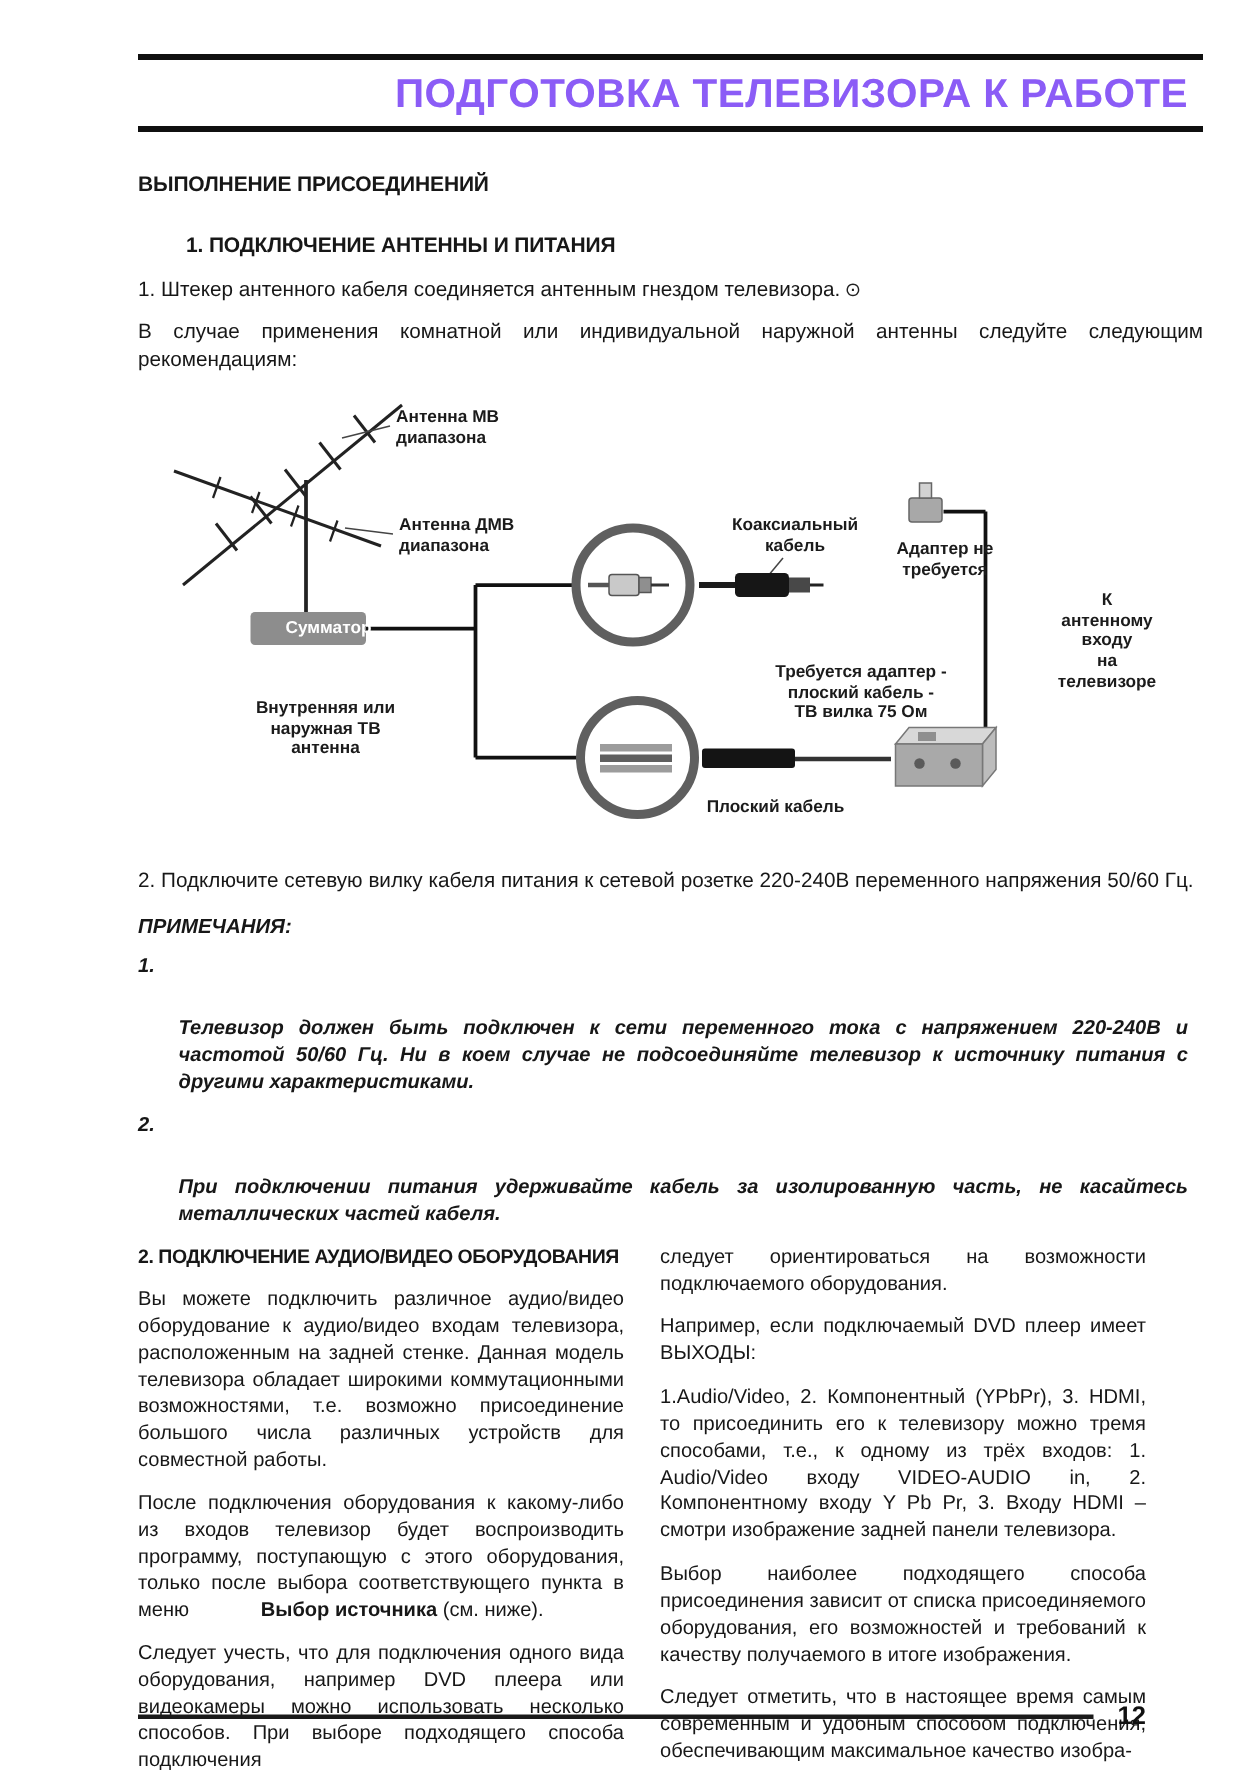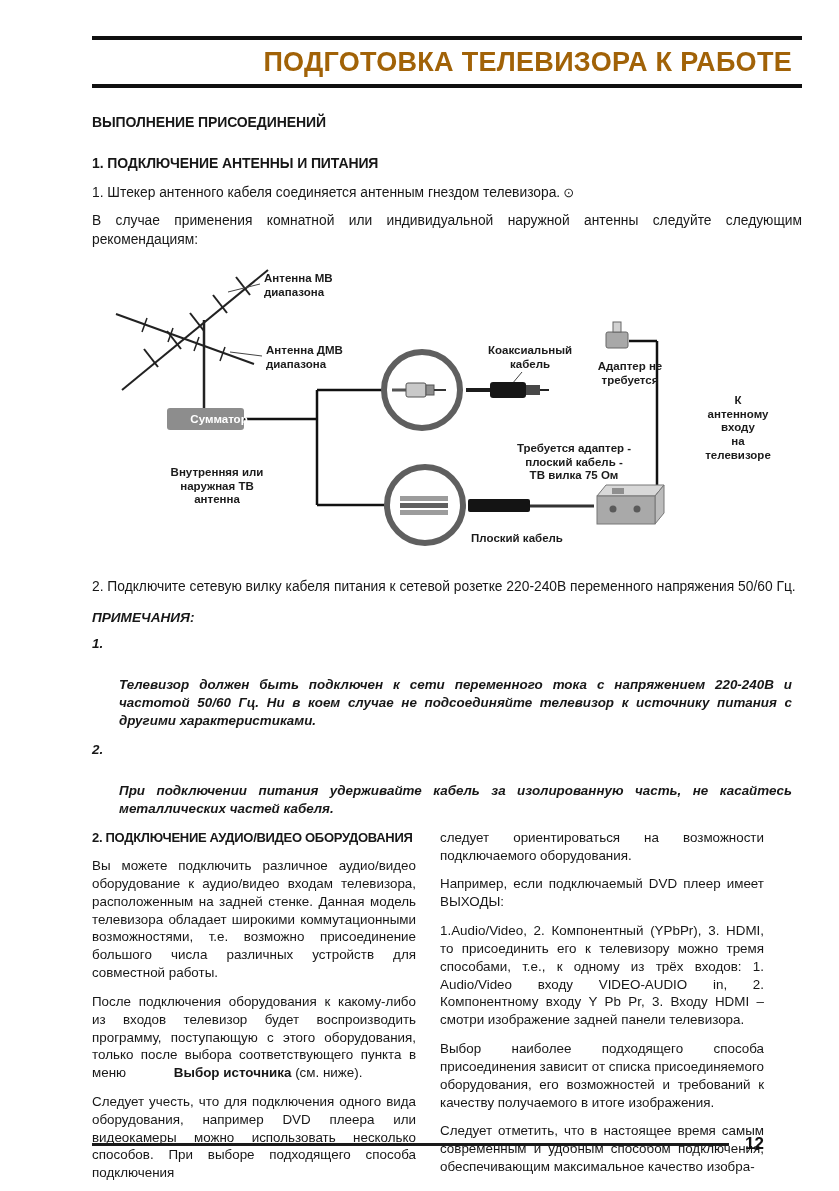--- a/index.html
+++ b/index.html
@@ -9,25 +9,25 @@
     font-family:"Liberation Sans", sans-serif;
     color:#171717;
   }
   .page { position:relative; width:839px; height:1191px; padding:36px 37px 0 92px; overflow:hidden; background:#fff; }
 
   
   .title-block { margin-bottom:26px; }
   .rule { height:4px; background:#101010; }
   h1.title {
     font-size:27px; font-weight:bold; text-align:right;
-    padding:7px 10px 6px 0; letter-spacing:.3px; color:#a16207;
+    padding:7px 10px 6px 0; letter-spacing:.3px; color:#8b5cf6;
   }
 
   h2.sec { font-size:14px; font-weight:bold; margin-bottom:25px; letter-spacing:-.1px; }
-  h3.sub { font-size:14px; font-weight:bold; margin-bottom:13px; letter-spacing:-.1px; }
+  h3.sub { font-size:14px; font-weight:bold; margin-bottom:13px; letter-spacing:-.1px;margin-left:32px; }
 
   p.body { font-size:13.8px; line-height:1.36; text-align:justify; margin-bottom:9px; max-width:710px; }
   .ref-icon { font-size:13px; color:#222; padding-left:3px; }
 
   
   .diagram { position:relative; width:706px; height:308px; margin:6px 0 12px 0; }
   .diagram svg { position:absolute; left:0; top:0; }
   .dlabel {
     position:absolute; font-size:11.5px; font-weight:bold; line-height:1.18;
     white-space:pre-line; color:#1b1b1b;

